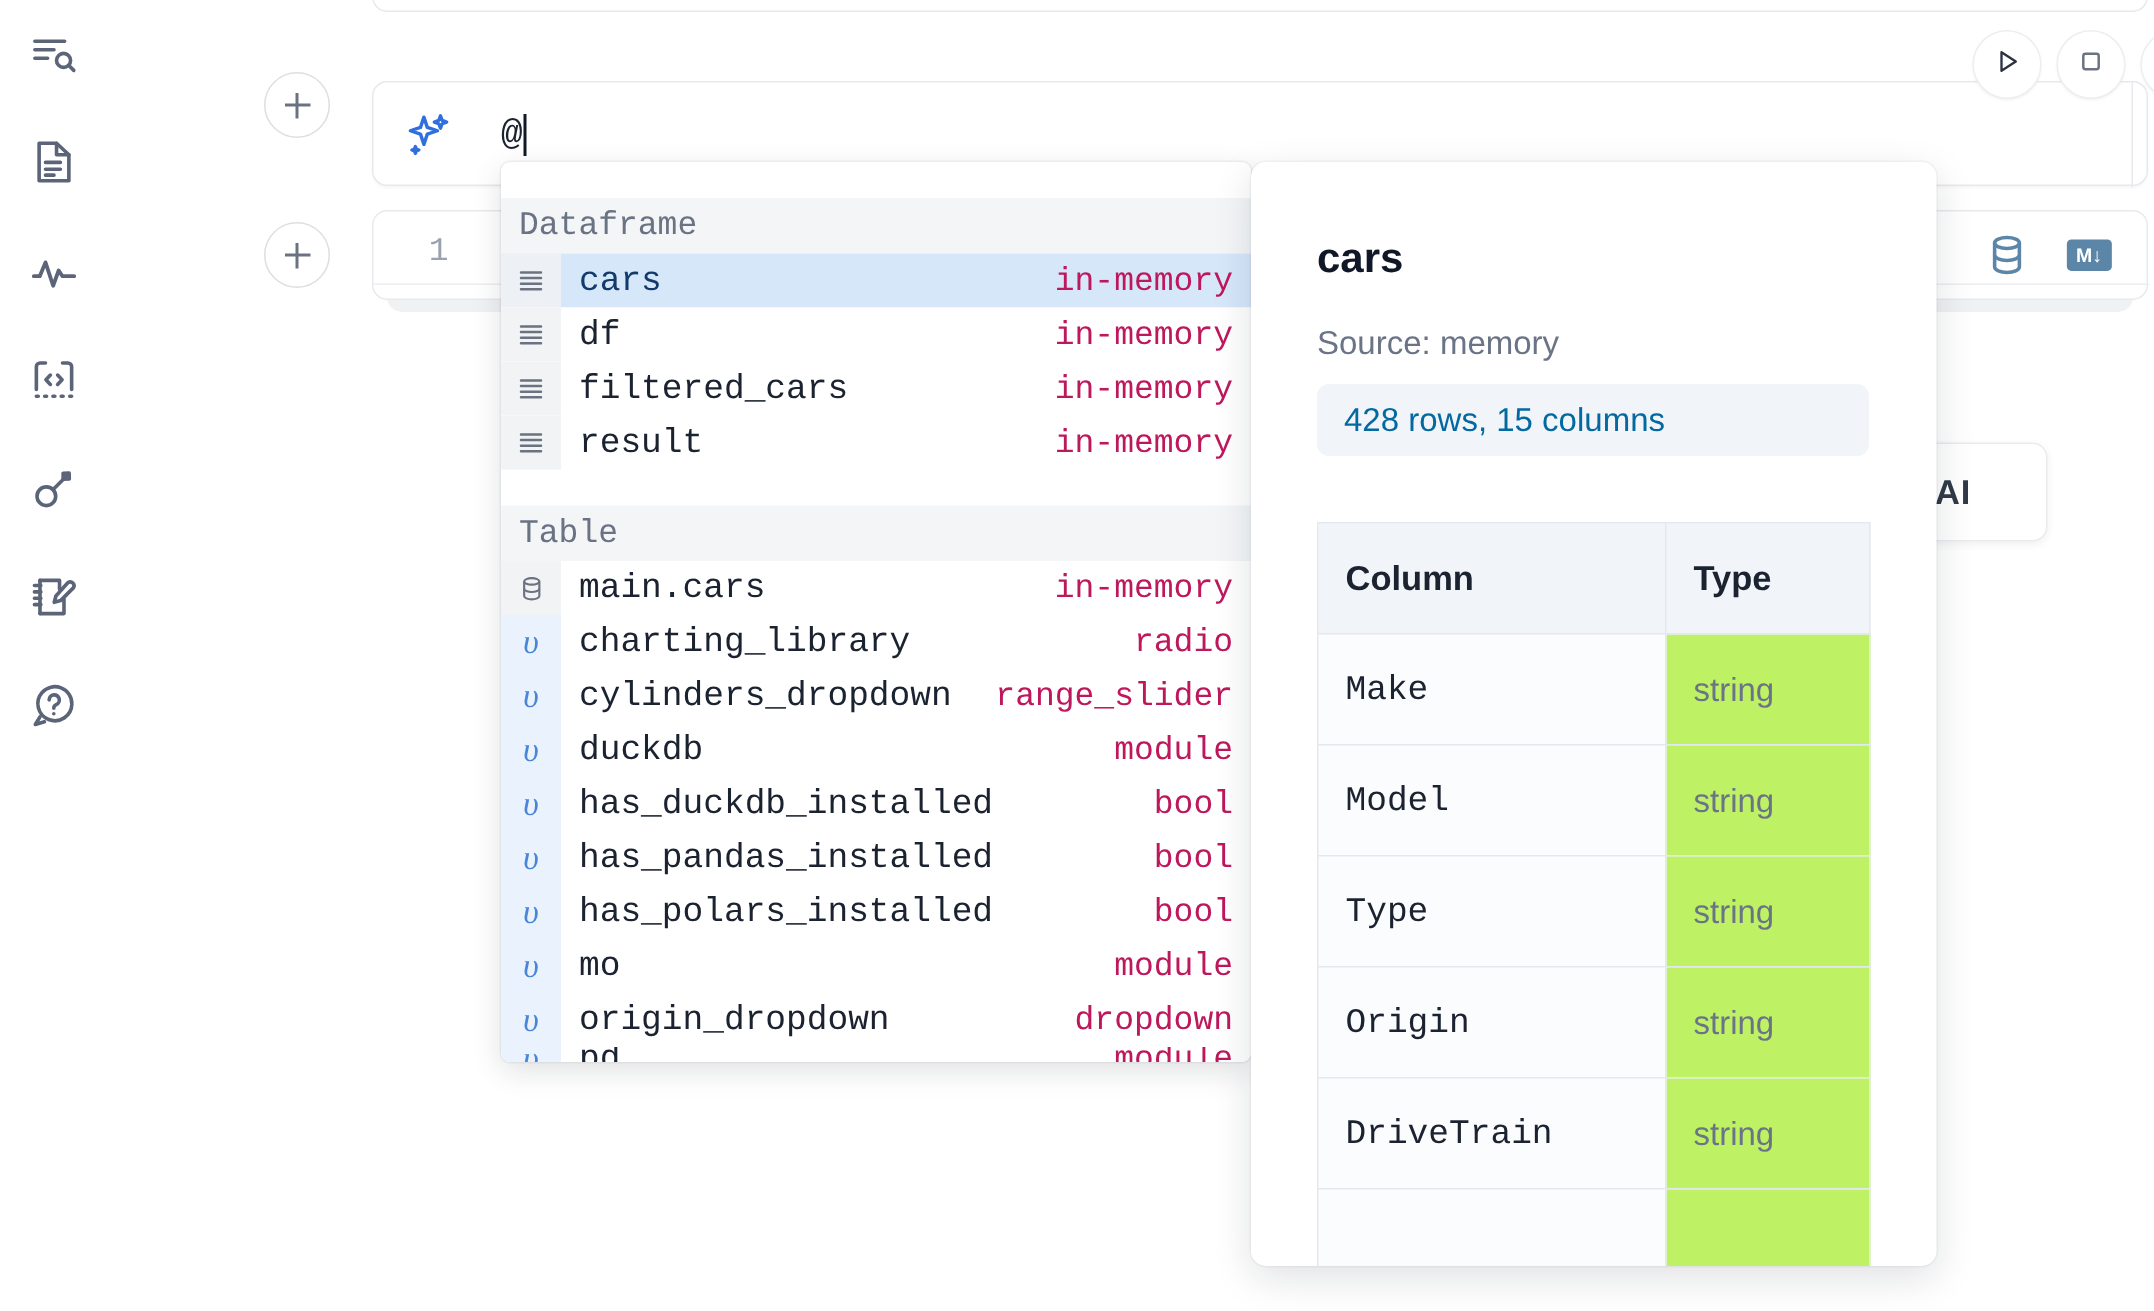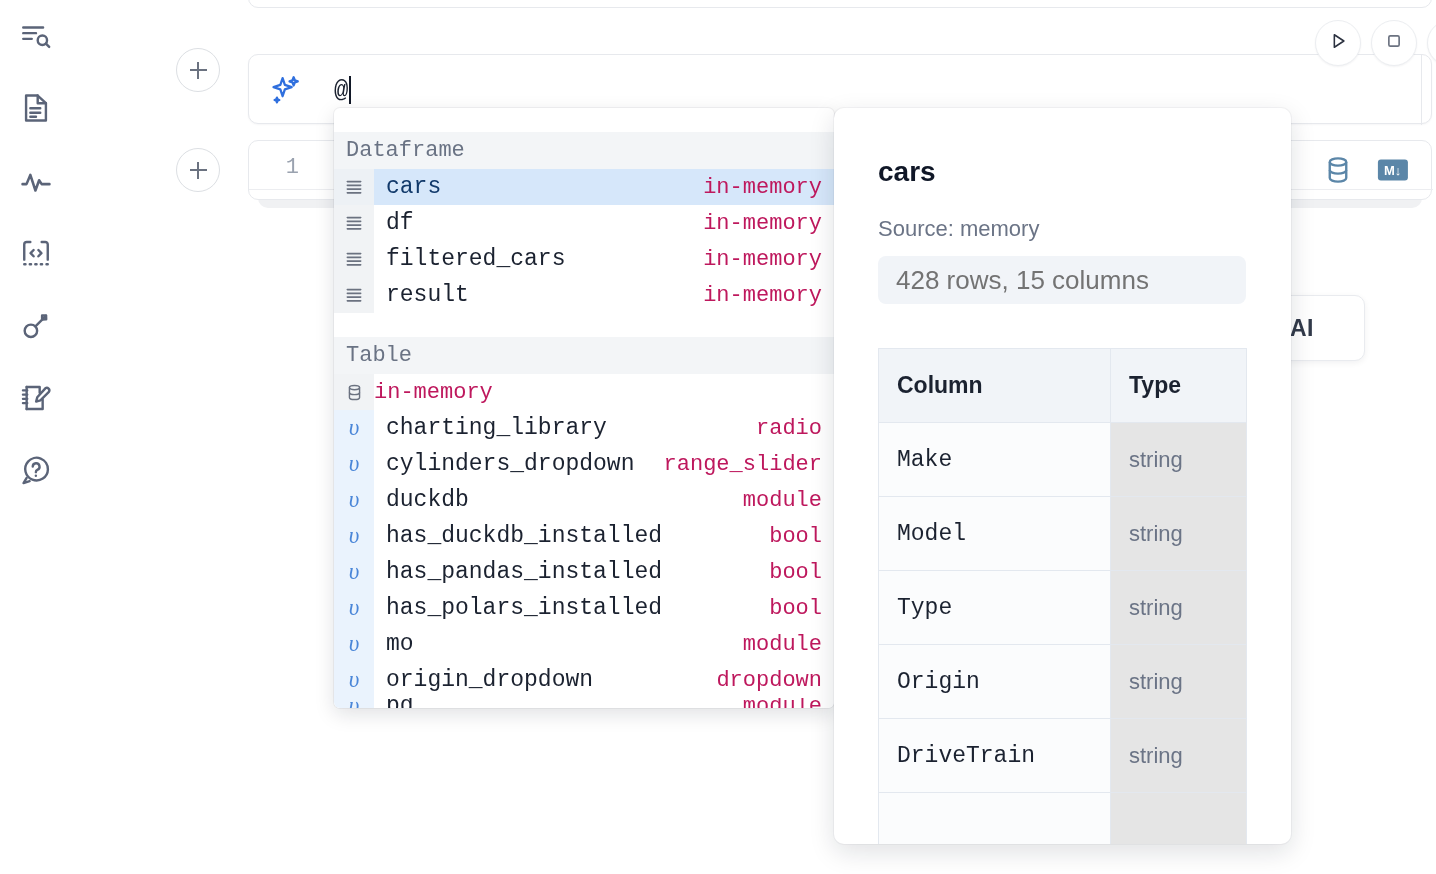--- a/index.html
+++ b/index.html
@@ -140,36 +140,36 @@
     font-size:28px; font-weight:700; color:#101727;
   }
   .detail-source {
     position:absolute; left:44px; top:108px;
     font-size:22px; color:#6b7486;
   }
   .detail-shape {
     position:absolute; left:44px; top:148px; width:368px; height:48px;
     background:#f1f4f8; border-radius:8px;
     display:flex; align-items:center; padding-left:18px;
-    font-size:26px; color:#737373;
+    font-size:22px; color:#0369a1;
   }
   .dtable {
     position:absolute; left:44px; top:240px; width:368px;
     border:1px solid #e3e8ef; border-collapse:collapse; table-layout:fixed;
   }
   .dtable th, .dtable td {
     border:1px solid #e3e8ef; text-align:left;
     padding:0 0 0 18px; height:74px; vertical-align:middle;
   }
   .dtable th { background:#f1f4f8; font-weight:700; font-size:23px; color:#1b2230; }
   .dtable td.col {
     background:#fbfcfd; font-family:"Liberation Mono", monospace;
     font-size:23px; color:#1b2230;
   }
-  .dtable td.typ { background:#e5e5e5; font-size:22px; color:#6b7486; }
+  .dtable td.typ { background:#bef264; font-size:22px; color:#6b7486; }
   .dtable col.c1 { width:232px; }
   .dtable col.c2 { width:136px; }
 </style>
 </head>
 <body>
 
 <div id="root">
 
   <div class="rail">
 
@@ -354,20 +354,21 @@
         </div>
         <div class="ac-group">Table</div>
         <div class="ac-row">
           <div class="ac-gutter">
             <svg width="19" height="19" viewBox="0 0 24 24" fill="none" stroke="#6b7280" stroke-width="1.8" stroke-linejoin="round">
               <ellipse cx="12" cy="5.8" rx="6.4" ry="2.7"></ellipse>
               <path d="M5.6 5.8v12.4c0 1.5 2.9 2.7 6.4 2.7s6.4-1.2 6.4-2.7V5.8"></path>
               <path d="M5.6 12c0 1.5 2.9 2.7 6.4 2.7s6.4-1.2 6.4-2.7"></path>
             </svg>
           </div>
+          <div class="ac-name">main.cars</div>
           <div class="ac-type">in-memory</div>
         </div>
         <div class="ac-row var">
           <div class="ac-gutter">
             <span style="font-family:'Liberation Serif',serif;font-style:italic;font-size:23px;color:#4a86d8;">υ</span>
           </div>
           <div class="ac-name">charting_library</div>
           <div class="ac-type">radio</div>
         </div>
         <div class="ac-row var">

